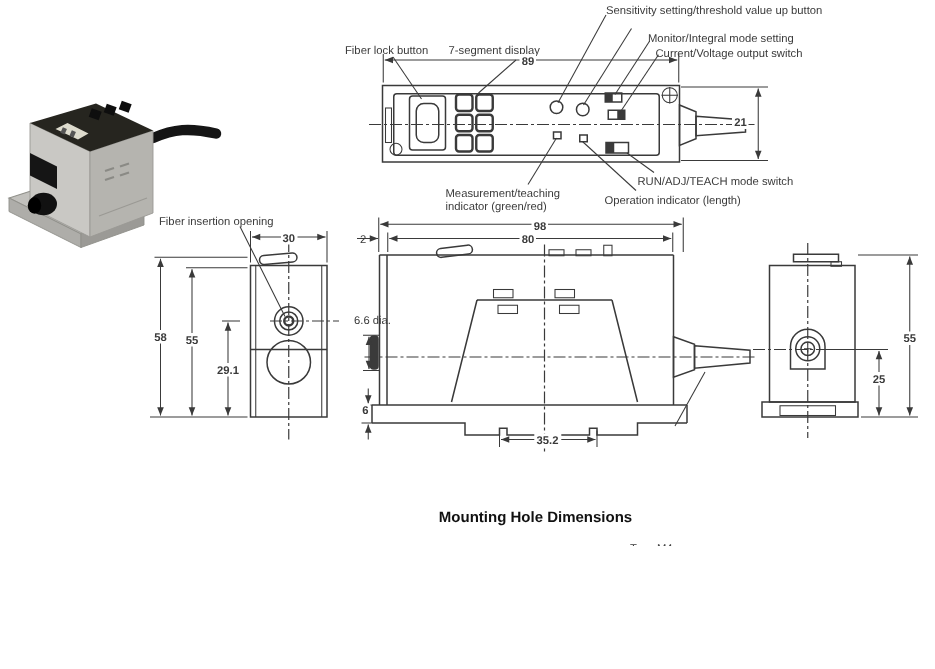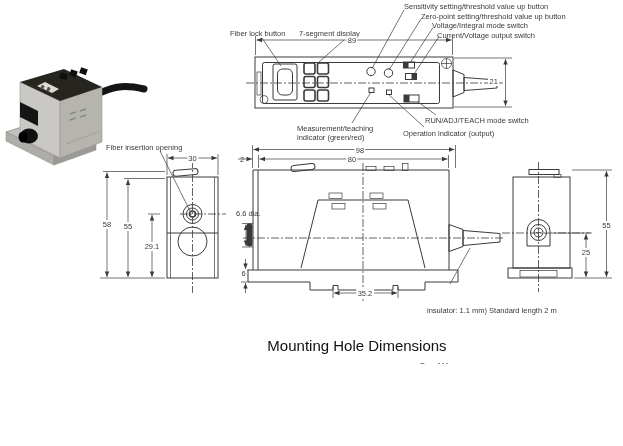--- a/index.html
+++ b/index.html
@@ -1,22 +1,22 @@
 <!DOCTYPE html>
 <html><head>
 <meta charset="utf-8">
 <style>
   html,body{margin:0;padding:0;background:#fff;}
   .stage{position:relative;width:623px;height:364px;background:#fff;overflow:hidden;
          font-family:"Liberation Sans",sans-serif;color:#3a3a3a;}
   svg.layer{position:absolute;left:0;top:0;}
   .lbl{position:absolute;font-size:7.5px;line-height:9px;white-space:nowrap;color:#3a3a3a;}
-  .dim{background:#fff;padding:0 1.5px;}
+  .dim{background:#fff;padding:0 1.5px;font-weight:bold;}
   .ctr{transform:translateX(-50%);}
-  .title{font-size:15px;font-weight:normal;color:#111;}
+  .title{font-size:10px;font-weight:bold;color:#111;}
   .tol{font-size:5px;position:relative;top:-1.5px;}
   .ln{stroke:#3a3a3a;stroke-width:1;fill:none;}
   .thin{stroke:#3a3a3a;stroke-width:.7;fill:none;}
   .bold{stroke:#3a3a3a;stroke-width:1.6;fill:none;}
   .fillink{fill:#3a3a3a;stroke:none;}
   .cl{stroke:#3a3a3a;stroke-width:.8;fill:none;stroke-dasharray:8 2 2 2;}
 </style>
 </head>
 <body>
 
@@ -223,50 +223,48 @@
 
       <line x1="444" y1="385" x2="467" y2="385" class="thin"></line>
       <line x1="461.5" y1="386" x2="461.5" y2="422" class="thin" marker-start="url(#arr)" marker-end="url(#arr)"></line>
 
       <line x1="273" y1="429" x2="273" y2="441" class="thin"></line>
       <line x1="274" y1="437" x2="436" y2="437" class="thin" marker-start="url(#arr)" marker-end="url(#arr)"></line>
     </g>
   </svg>
 
   <div class="lbl" style="left:404px;top:2px">Sensitivity setting/threshold value up button</div>
-  <div class="lbl" style="left:421px;top:11.5px">Zero-point setting/threshold value up button</div>
-  <div class="lbl" style="left:432px;top:21px">Voltage/Integral mode switch</div>
+  <div class="lbl" style="left:432px;top:21px">Monitor/Integral mode setting</div>
   <div class="lbl" style="left:437px;top:30.5px">Current/Voltage output switch</div>
 
   <div class="lbl" style="left:230px;top:29px">Fiber lock button</div>
   <div class="lbl" style="left:299px;top:29px">7-segment display</div>
   <div class="lbl dim ctr" style="left:352px;top:35.5px">89</div>
   <div class="lbl dim" style="left:488px;top:77px">21</div>
 
   <div class="lbl" style="left:425px;top:116px">RUN/ADJ/TEACH mode switch</div>
   <div class="lbl" style="left:297px;top:124px">Measurement/teaching</div>
   <div class="lbl" style="left:297px;top:133px">indicator (green/red)</div>
-  <div class="lbl" style="left:403px;top:129px">Operation indicator (output)</div>
+  <div class="lbl" style="left:403px;top:129px">Operation indicator (length)</div>
 
   <div class="lbl" style="left:106px;top:143px">Fiber insertion opening</div>
   <div class="lbl dim ctr" style="left:192.5px;top:154px">30</div>
   <div class="lbl dim ctr" style="left:107px;top:220px">58</div>
   <div class="lbl dim ctr" style="left:128px;top:222px">55</div>
   <div class="lbl dim ctr" style="left:152px;top:242px">29.1</div>
 
   <div class="lbl dim ctr" style="left:360px;top:145.5px">98</div>
   <div class="lbl dim ctr" style="left:352px;top:155px">80</div>
   <div class="lbl" style="left:240px;top:155px">2</div>
   <div class="lbl" style="left:236px;top:209px">6.6 dia.</div>
   <div class="lbl dim" style="left:240px;top:269px">6</div>
   <div class="lbl dim ctr" style="left:365px;top:289px">35.2</div>
 
   <div class="lbl dim ctr" style="left:606.5px;top:221px">55</div>
   <div class="lbl dim ctr" style="left:586px;top:248px">25</div>
 
-  <div class="lbl" style="left:427px;top:306px">insulator: 1.1 mm) Standard length 2 m</div>
 
   <div class="lbl title ctr" style="left:357px;top:341px">Mounting Hole Dimensions</div>
   <div class="lbl" style="left:420px;top:361px">Two, M4</div>
   <div class="lbl dim" style="left:450px;top:397px"><span>21</span><span class="tol">±0.2</span></div>
   <div class="lbl dim ctr" style="left:355px;top:433px"><span>89</span><span class="tol">±0.2</span></div>
 
 </div>
 
 </body></html>

